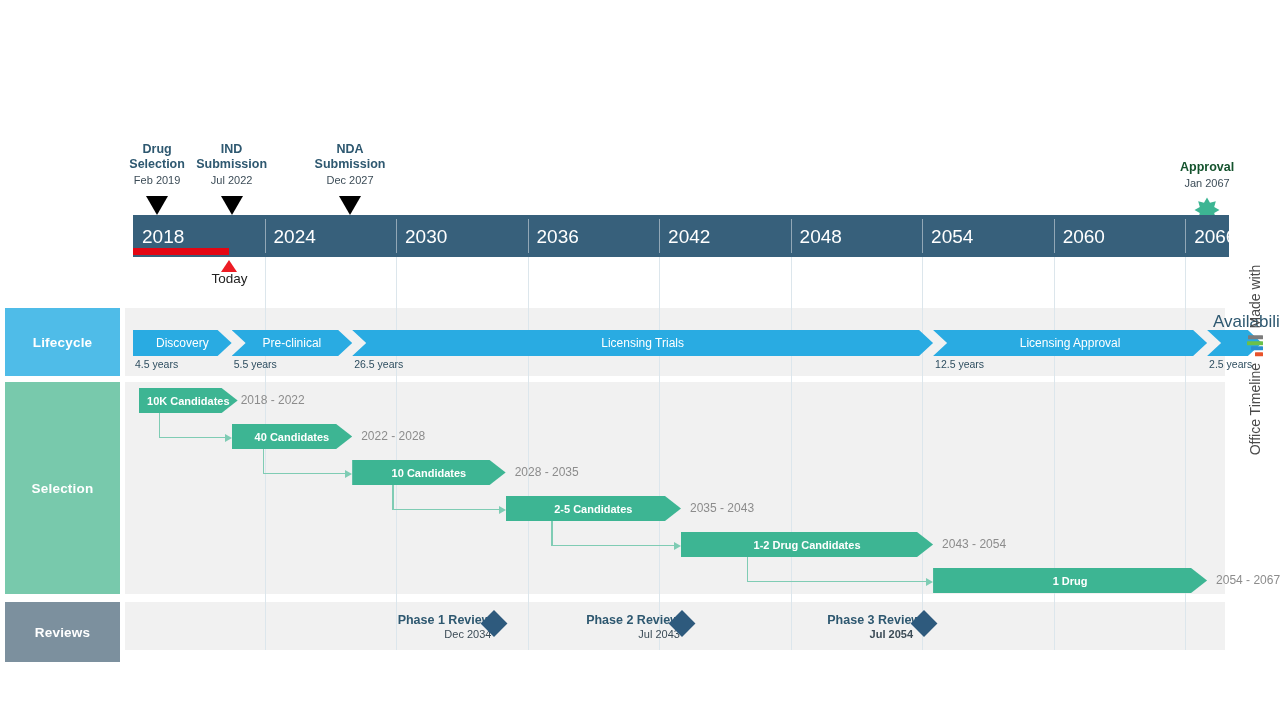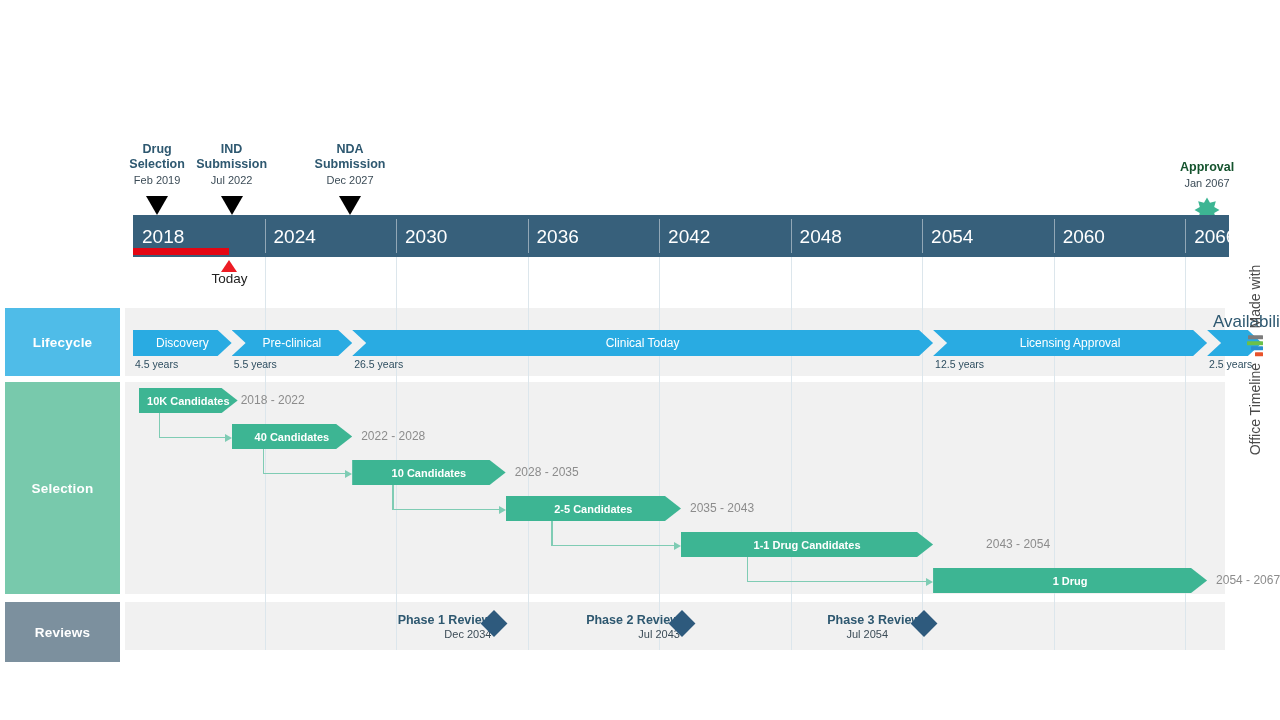--- a/index.html
+++ b/index.html
@@ -134,21 +134,21 @@
     <div class="grid-v" style="left: 527.56px; top: 257px; height: 393px;"></div>
     <div class="grid-v" style="left: 659.08px; top: 257px; height: 393px;"></div>
     <div class="grid-v" style="left: 790.6px; top: 257px; height: 393px;"></div>
     <div class="grid-v" style="left: 922.12px; top: 257px; height: 393px;"></div>
     <div class="grid-v" style="left: 1053.64px; top: 257px; height: 393px;"></div>
     <div class="grid-v" style="left: 1185.16px; top: 257px; height: 393px;"></div>
     <div class="chev first" style="left: 133px; top: 330px; width: 98.64px; height: 26px; background: rgb(41, 171, 226);">Discovery</div>
     <div class="dur" style="left: 135px; top: 358px;">4.5 years</div>
     <div class="chev notch" style="left: 231.64px; top: 330px; width: 120.56px; height: 26px; background: rgb(41, 171, 226);">Pre-clinical</div>
     <div class="dur" style="left: 233.64px; top: 358px;">5.5 years</div>
-    <div class="chev notch" style="left: 352.2px; top: 330px; width: 580.88px; height: 26px; background: rgb(41, 171, 226);">Clinical Today</div>
+    <div class="chev notch" style="left: 352.2px; top: 330px; width: 580.88px; height: 26px; background: rgb(41, 171, 226);">Licensing Trials</div>
     <div class="dur" style="left: 354.2px; top: 358px; text-align: center;">26.5 years</div>
     <div class="chev notch" style="left: 933.08px; top: 330px; width: 274px; height: 26px; background: rgb(41, 171, 226);">Licensing Approval</div>
     <div class="dur" style="left: 935.08px; top: 358px;">12.5 years</div>
     <div class="chev notch" style="left: 1207.08px; top: 330px; width: 54.8px; height: 26px; background: rgb(41, 171, 226);"></div>
     <div class="abovelabel" style="left: 1213.08px; top: 312px;">Availability</div>
     <div class="dur" style="left: 1209.08px; top: 358px;">2.5 years</div>
     <div class="sbar" style="left: 139px; top: 388px; width: 98.64px; height: 25px; background: rgb(61, 181, 147);">10K Candidates</div>
     <div class="srange" style="left: 240.64px; top: 393px;">2018 - 2022</div>
     <div class="sbar" style="left: 231.64px; top: 424px; width: 120.56px; height: 25px; background: rgb(61, 181, 147);">40 Candidates</div>
     <div class="srange" style="left: 361.2px; top: 429px;">2022 - 2028</div>
@@ -158,38 +158,38 @@
     <div class="sbar" style="left: 352.2px; top: 460px; width: 153.44px; height: 25px; background: rgb(61, 181, 147);">10 Candidates</div>
     <div class="srange" style="left: 514.64px; top: 465px;">2028 - 2035</div>
     <div class="conn" style="left: 262.986px; top: 449px; width: 1.5px; height: 23.5px; background: rgb(127, 204, 180);"></div>
     <div class="conn" style="left: 262.986px; top: 472.5px; height: 1.5px; width: 83.2144px; background: rgb(127, 204, 180);"></div>
     <div class="conn-arrow" style="left: 345.2px; top: 469.5px; border-left-color: rgb(127, 204, 180);"></div>
     <div class="sbar" style="left: 505.64px; top: 496px; width: 175.36px; height: 25px; background: rgb(61, 181, 147);">2-5 Candidates</div>
     <div class="srange" style="left: 690px; top: 501px;">2035 - 2043</div>
     <div class="conn" style="left: 392.094px; top: 485px; width: 1.5px; height: 23.5px; background: rgb(127, 204, 180);"></div>
     <div class="conn" style="left: 392.094px; top: 508.5px; height: 1.5px; width: 107.546px; background: rgb(127, 204, 180);"></div>
     <div class="conn-arrow" style="left: 498.64px; top: 505.5px; border-left-color: rgb(127, 204, 180);"></div>
-    <div class="sbar" style="left: 681px; top: 532px; width: 252.08px; height: 25px; background: rgb(61, 181, 147);">1-1 Drug Candidates</div>
-    <div class="srange" style="left: 942.08px; top: 537px; margin-left: 44px;">2043 - 2054</div>
+    <div class="sbar" style="left: 681px; top: 532px; width: 252.08px; height: 25px; background: rgb(61, 181, 147);">1-2 Drug Candidates</div>
+    <div class="srange" style="left: 942.08px; top: 537px;">2043 - 2054</div>
     <div class="conn" style="left: 551.234px; top: 521px; width: 1.5px; height: 23.5px; background: rgb(127, 204, 180);"></div>
     <div class="conn" style="left: 551.234px; top: 544.5px; height: 1.5px; width: 123.766px; background: rgb(127, 204, 180);"></div>
     <div class="conn-arrow" style="left: 674px; top: 541.5px; border-left-color: rgb(127, 204, 180);"></div>
     <div class="sbar" style="left: 933.08px; top: 568px; width: 274px; height: 25px; background: rgb(61, 181, 147);">1 Drug</div>
     <div class="srange" style="left: 1216.08px; top: 573px;">2054 - 2067</div>
     <div class="conn" style="left: 746.541px; top: 557px; width: 1.5px; height: 23.5px; background: rgb(127, 204, 180);"></div>
     <div class="conn" style="left: 746.541px; top: 580.5px; height: 1.5px; width: 180.539px; background: rgb(127, 204, 180);"></div>
     <div class="conn-arrow" style="left: 926.08px; top: 577.5px; border-left-color: rgb(127, 204, 180);"></div>
     <div class="rev-title" style="left: 373.448px; width: 118px; top: 613px;">Phase 1 Review</div>
     <div class="rev-date" style="left: 373.448px; width: 118px; top: 628px;">Dec 2034</div>
     <div class="diamond" style="left: 503.448px; top: 614px; width: 19px; height: 19px; margin-left: -9.5px; background: rgb(46, 90, 125);"></div>
     <div class="rev-title" style="left: 561.96px; width: 118px; top: 613px;">Phase 2 Review</div>
     <div class="rev-date" style="left: 561.96px; width: 118px; top: 628px;">Jul 2043</div>
     <div class="diamond" style="left: 691.96px; top: 614px; width: 19px; height: 19px; margin-left: -9.5px; background: rgb(46, 90, 125);"></div>
     <div class="rev-title" style="left: 803.08px; width: 118px; top: 613px;">Phase 3 Review</div>
-    <div class="rev-date" style="left: 770px; width: 118px; top: 628px;">Jul 2054</div>
+    <div class="rev-date" style="left: 795px; width: 118px; top: 628px; font-weight: bold;">Jul 2054</div>
     <div class="diamond" style="left: 933.08px; top: 614px; width: 19px; height: 19px; margin-left: -9.5px; background: rgb(46, 90, 125);"></div>
   </div>
 
 <div id="brand">
   <div id="brandinner">
     <span>Office Timeline</span>
     <span id="brandlogo">
         <i style="background: rgb(232, 83, 43); height: 8px;"></i>
         <i style="background: rgb(43, 143, 208); height: 12px;"></i>
         <i style="background: rgb(108, 192, 74); height: 16px;"></i>

